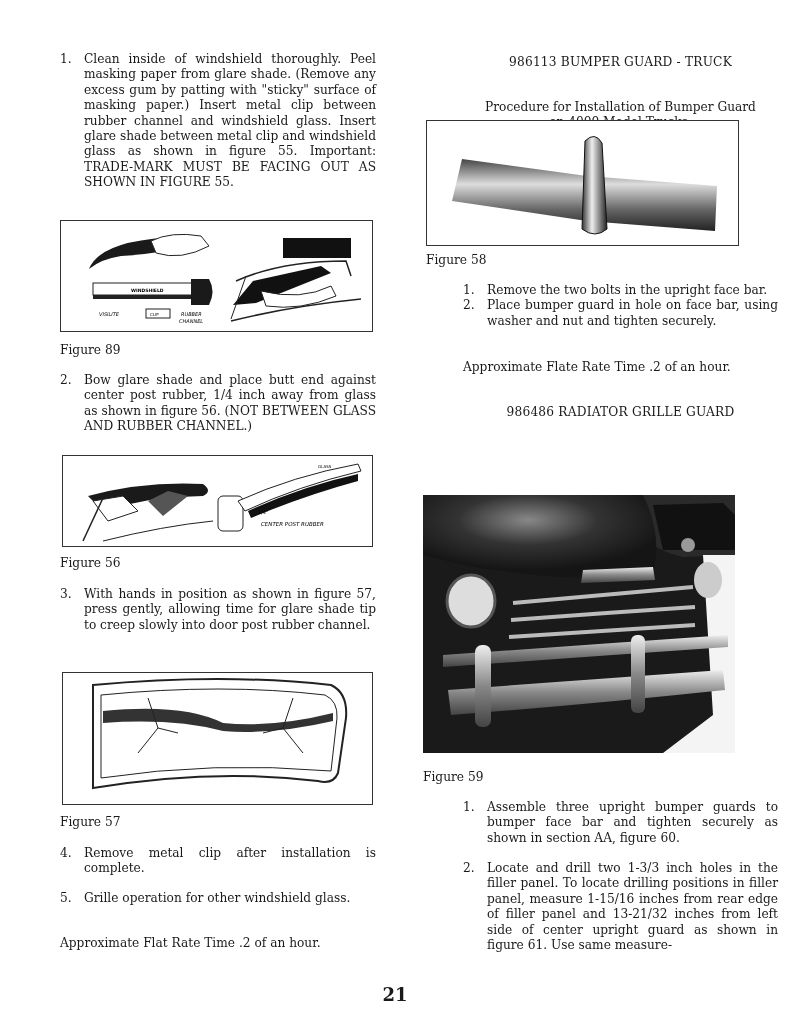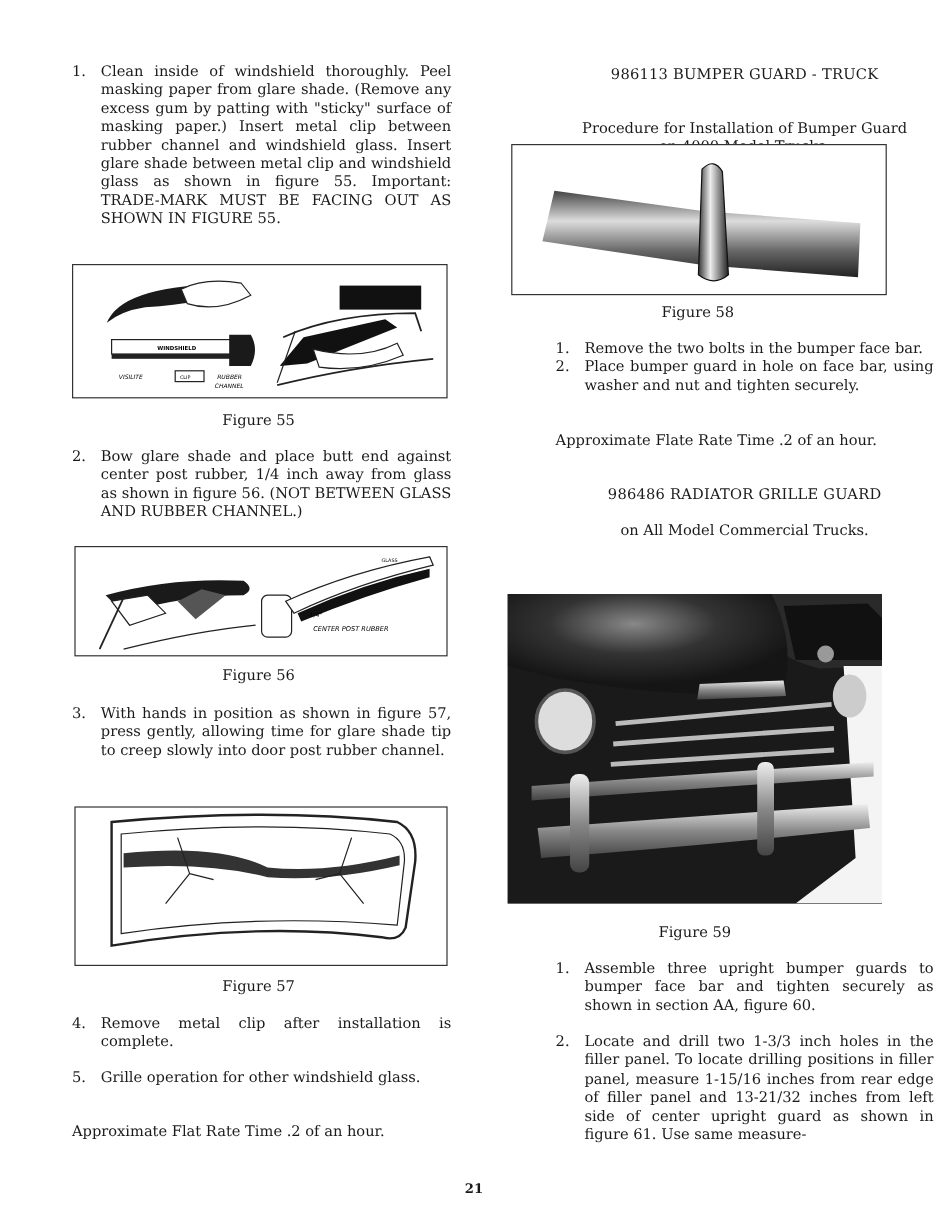--- a/index.html
+++ b/index.html
@@ -6,21 +6,21 @@
   body{width:793px;height:1024px;position:relative;overflow:hidden;
        font-family:"DejaVu Serif","Liberation Serif",serif;color:#1a1a1a;}
   .col{position:absolute;font-size:12.2px;line-height:15.4px;}
   .left{left:60px;width:316px;}
   .right{left:423px;width:315px;margin-left:40px;}
   .step{display:flex;text-align:justify;}
   .step .num{width:24px;flex:none;}
   .step .txt{flex:1;}
   .center{text-align:center;}
   .fig{border:1.5px solid #333;background:#fff;position:absolute;overflow:hidden;}
-  .cap{position:absolute;text-align:center;font-size:12.2px;}
+  .cap{position:absolute;text-align:left;font-size:12.2px;}
   .abs{position:absolute;}
   .caps{letter-spacing:0.2px;}
 </style>
 </head>
 <body>
 
 <div class="col left abs" style="top:52px;">
   <div class="step">
     <span class="num">1.</span>
     <span class="txt">Clean inside of windshield thoroughly. Peel masking paper from glare shade. (Remove any excess gum by patting with "sticky" surface of masking paper.) Insert metal clip between rubber channel and windshield glass. Insert glare shade between metal clip and windshield glass as shown in figure 55. Important: TRADE-MARK MUST BE FACING OUT AS SHOWN IN FIGURE 55.</span>
@@ -41,21 +41,21 @@
     <text x="120" y="95" font-size="5" font-style="italic" font-family="DejaVu Sans, sans-serif">RUBBER</text>
     <text x="118" y="102" font-size="5" font-style="italic" font-family="DejaVu Sans, sans-serif">CHANNEL</text>
     <rect x="222" y="17" width="68" height="20" fill="#111"></rect>
     <path d="M175 60 Q220 40 285 40 L290 55" fill="none" stroke="#222" stroke-width="1.5"></path>
     <path d="M172 84 L192 60 L260 45 L270 52 L195 82Z" fill="#111"></path>
     <path d="M200 70 Q240 80 270 65 L275 75 Q240 90 205 85Z" fill="#fff" stroke="#222"></path>
     <path d="M170 100 Q230 85 300 78" fill="none" stroke="#222" stroke-width="1.5"></path>
     <line x1="170" y1="98" x2="185" y2="55" stroke="#222"></line>
   </svg>
 </div>
-<div class="cap" style="left:60px;top:343px;width:311px;">Figure 55</div>
+<div class="cap" style="left:60px;top:343px;width:311px;">Figure 89</div>
 
 <div class="col left abs" style="top:373px;">
   <div class="step">
     <span class="num">2.</span>
     <span class="txt">Bow glare shade and place butt end against center post rubber, 1/4 inch away from glass as shown in figure 56. (NOT BETWEEN GLASS AND RUBBER CHANNEL.)</span>
   </div>
 </div>
 
 <div class="fig" style="left:62px;top:455px;width:309px;height:90px;">
   <svg width="309" height="90" viewBox="0 0 309 90">
@@ -129,32 +129,31 @@
     </defs>
     <path d="M35 38 L160 55 L290 65 L288 110 L160 100 L25 80 Z" fill="url(#bar)"></path>
     <path d="M158 20 Q168 10 175 22 L180 108 Q168 118 155 108 Z" fill="url(#guard)" stroke="#111"></path>
   </svg>
 </div>
 <div class="cap" style="left:426px;top:253px;width:311px;">Figure 58</div>
 
 <div class="col right abs" style="top:283px;">
   <div class="step">
     <span class="num">1.</span>
-    <span class="txt">Remove the two bolts in the bumper face bar.</span>
+    <span class="txt">Remove the two bolts in the upright face bar.</span>
   </div>
   <div class="step">
     <span class="num">2.</span>
     <span class="txt">Place bumper guard in hole on face bar, using washer and nut and tighten securely.</span>
   </div>
 </div>
 <div class="col right abs" style="top:360px;">Approximate Flate Rate Time .2 of an hour.</div>
 
 <div class="col right abs center caps" style="top:405px;">986486 RADIATOR GRILLE GUARD</div>
 <div class="col right abs center" style="top:435px;">
-  <div>on All Model Commercial Trucks.</div>
 </div>
 
 <div class="fig" style="left:423px;top:495px;width:312px;height:258px;border:none;background:#1c1c1c;">
   <svg width="312" height="258" viewBox="0 0 312 258">
     <defs>
       <radialGradient id="hood" cx="0.45" cy="0.3" r="0.6">
         <stop offset="0" stop-color="#888"></stop>
         <stop offset="0.5" stop-color="#333"></stop>
         <stop offset="1" stop-color="#151515"></stop>
       </radialGradient>
@@ -192,13 +191,13 @@
     <span class="txt">Assemble three upright bumper guards to bumper face bar and tighten securely as shown in section AA, figure 60.</span>
   </div>
 </div>
 <div class="col right abs" style="top:861px;">
   <div class="step">
     <span class="num">2.</span>
     <span class="txt">Locate and drill two 1-3/3 inch holes in the filler panel. To locate drilling positions in filler panel, measure 1-15/16 inches from rear edge of filler panel and 13-21/32 inches from left side of center upright guard as shown in figure 61. Use same measure-</span>
   </div>
 </div>
 
-<div class="abs" style="left:380px;top:984px;width:30px;text-align:center;font-size:11px;font-weight:bold;">21</div>
+<div class="abs" style="left:380px;top:984px;width:30px;text-align:center;font-size:18px;font-weight:bold;">21</div>
 
 </body></html>

